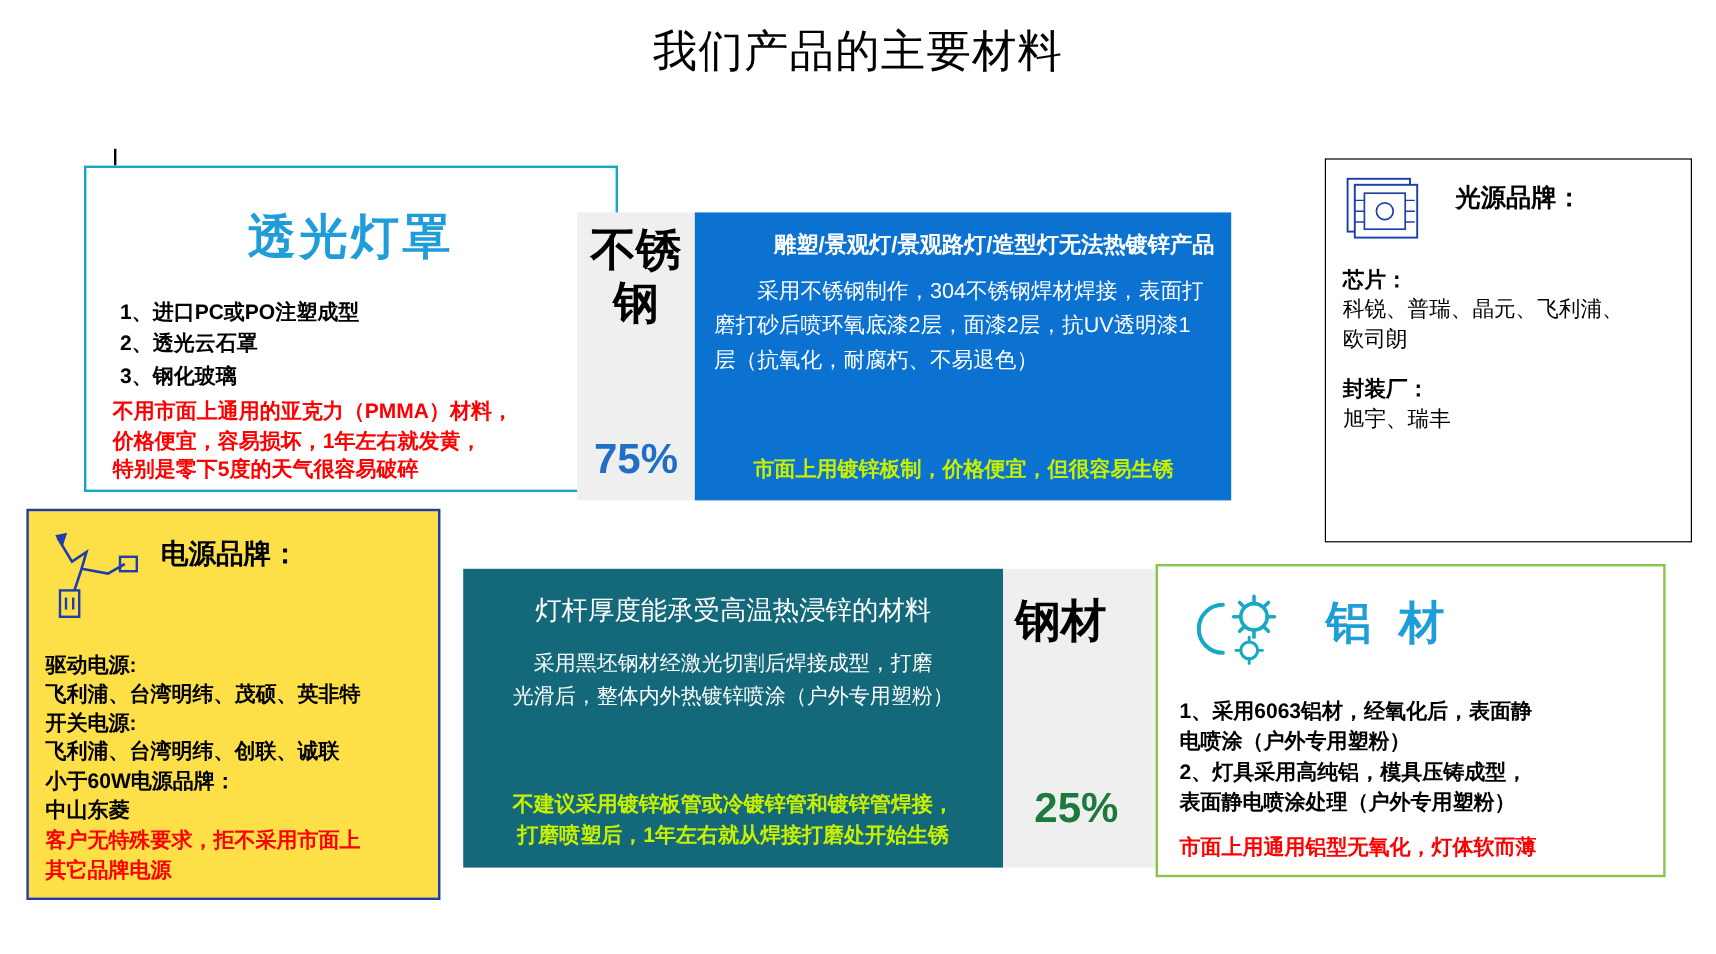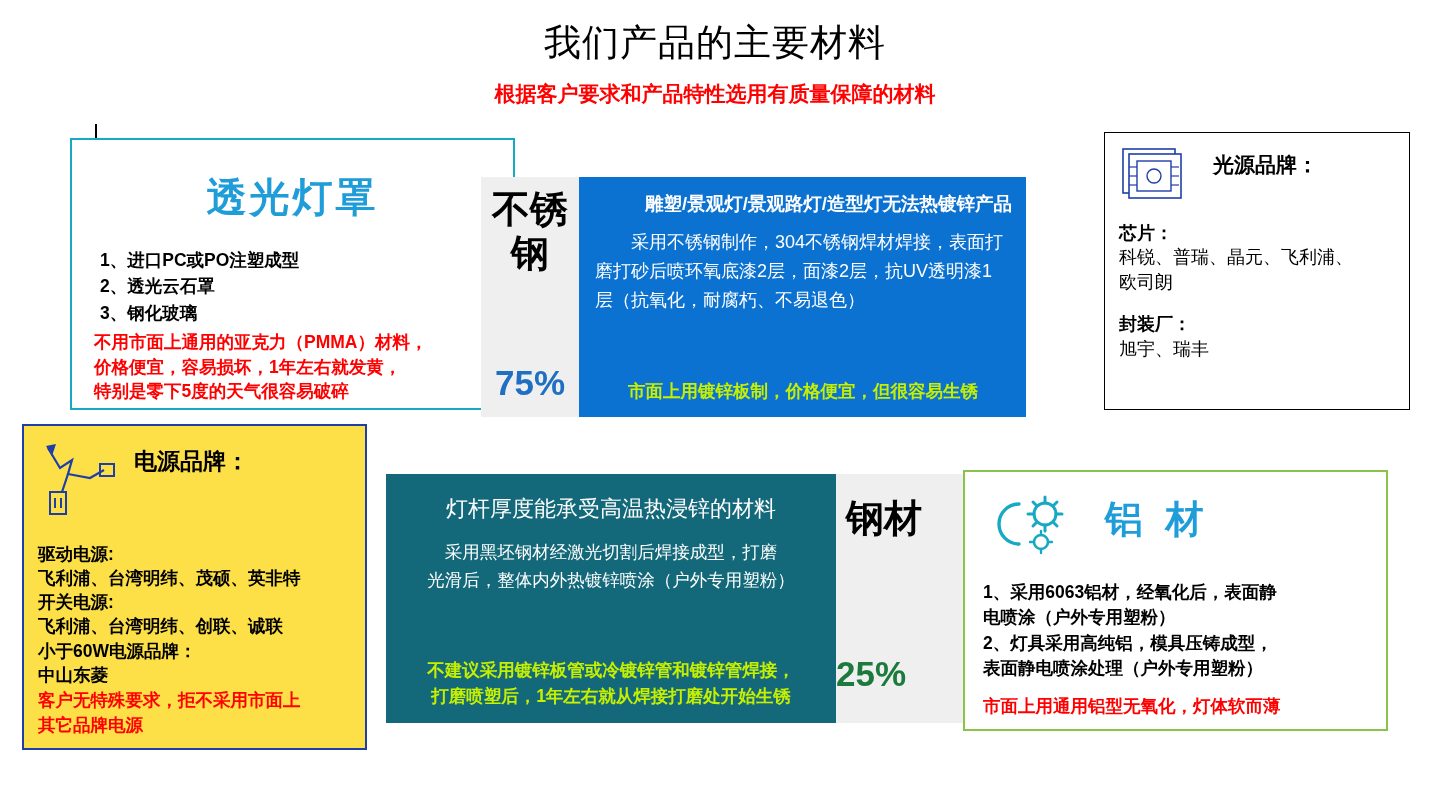--- a/index.html
+++ b/index.html
@@ -177,21 +177,21 @@
     width: 420px;
     font-size: 17.5px;
     font-weight: bold;
     color: #c6f000;
     text-align: center;
   }
 
   
   .lightsrc {
     left: 1104px; top: 132px;
-    width: 306px; height: 278px;
+    width: 306px; height: 320px;
     border: 1.5px solid #000;
     background: #ffffff;
   }
   .lightsrc-title {
     position: absolute;
     left: 108px; top: 18px;
     font-size: 21px;
     font-weight: bold;
   }
   .lightsrc-body {
@@ -255,21 +255,21 @@
     text-align: center;
     font-size: 38px;
     font-weight: bold;
     line-height: 1.2;
     color: #000;
   }
   .gangcai-pct {
     position: absolute;
     left: 0; top: 180px;
     width: 96px;
-    text-align: left;
+    text-align: right;
     font-size: 35px;
     font-weight: bold;
     color: #1c7a3d;
   }
 
   
   .alum {
     left: 963px; top: 470px;
     width: 425px; height: 261px;
     border: 2px solid #8bc34a;
@@ -305,21 +305,20 @@
     font-weight: bold;
   }
   .nowrap { white-space: pre-line; }
 </style>
 </head>
 <body>
 
 <div class="slide">
 
   <div class="title">我们产品的主要材料</div>
-  <div class="subtitle">根据客户要求和产品特性选用有质量保障的材料</div>
 
   <div class="tick-mark"></div>
   <div class="box lampshade">
     <div class="lampshade-title">透光灯罩</div>
     <div class="lampshade-list nowrap">1、进口PC或PO注塑成型
 2、透光云石罩
 3、钢化玻璃</div>
     <div class="lampshade-warn nowrap">不用市面上通用的亚克力（PMMA）材料，
 价格便宜，容易损坏，1年左右就发黄，
 特别是零下5度的天气很容易破碎</div>

